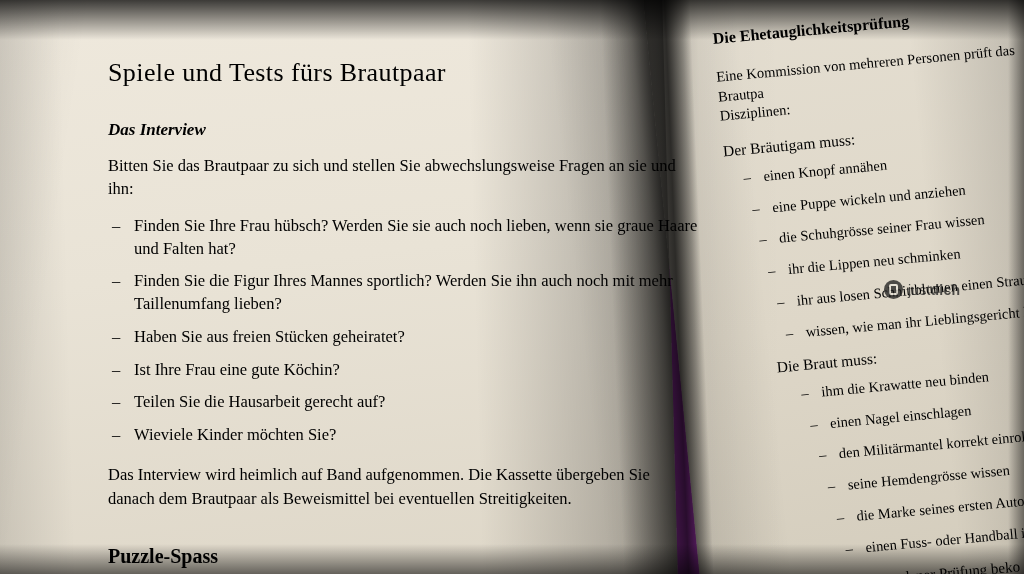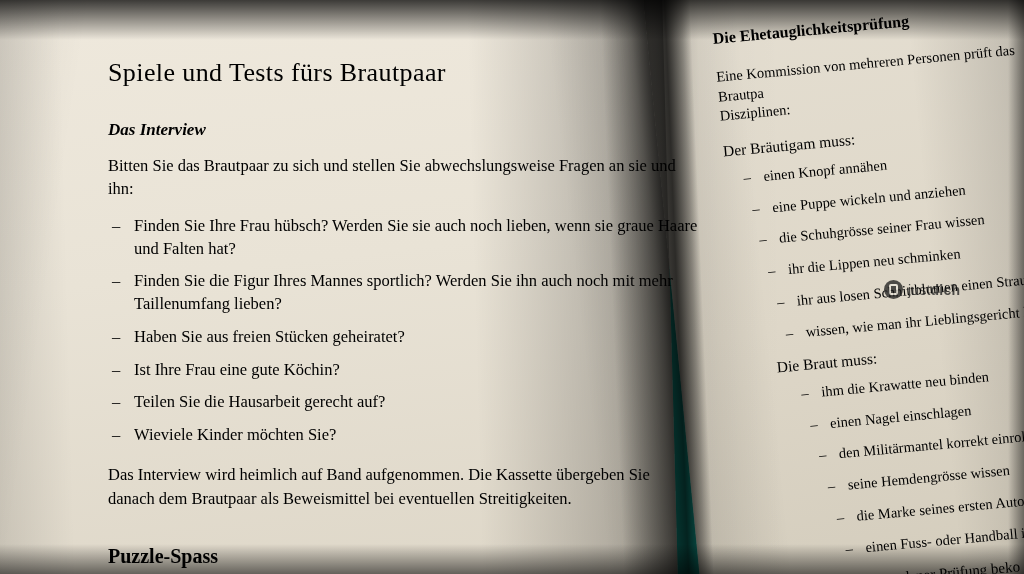--- a/index.html
+++ b/index.html
@@ -10,21 +10,21 @@
   body {
     width: 1024px;
     height: 574px;
     overflow: hidden;
     font-family: "Liberation Serif", serif;
   }
   #page {
     position: relative;
     width: 1024px;
     height: 574px;
-    background: #14b8a6;
+    background: #d946ef;
     overflow: hidden;
   }
 
   
   .sheet {
     position: absolute;
     background: #e7e2d6;
     color: #16130f;
   }
 

